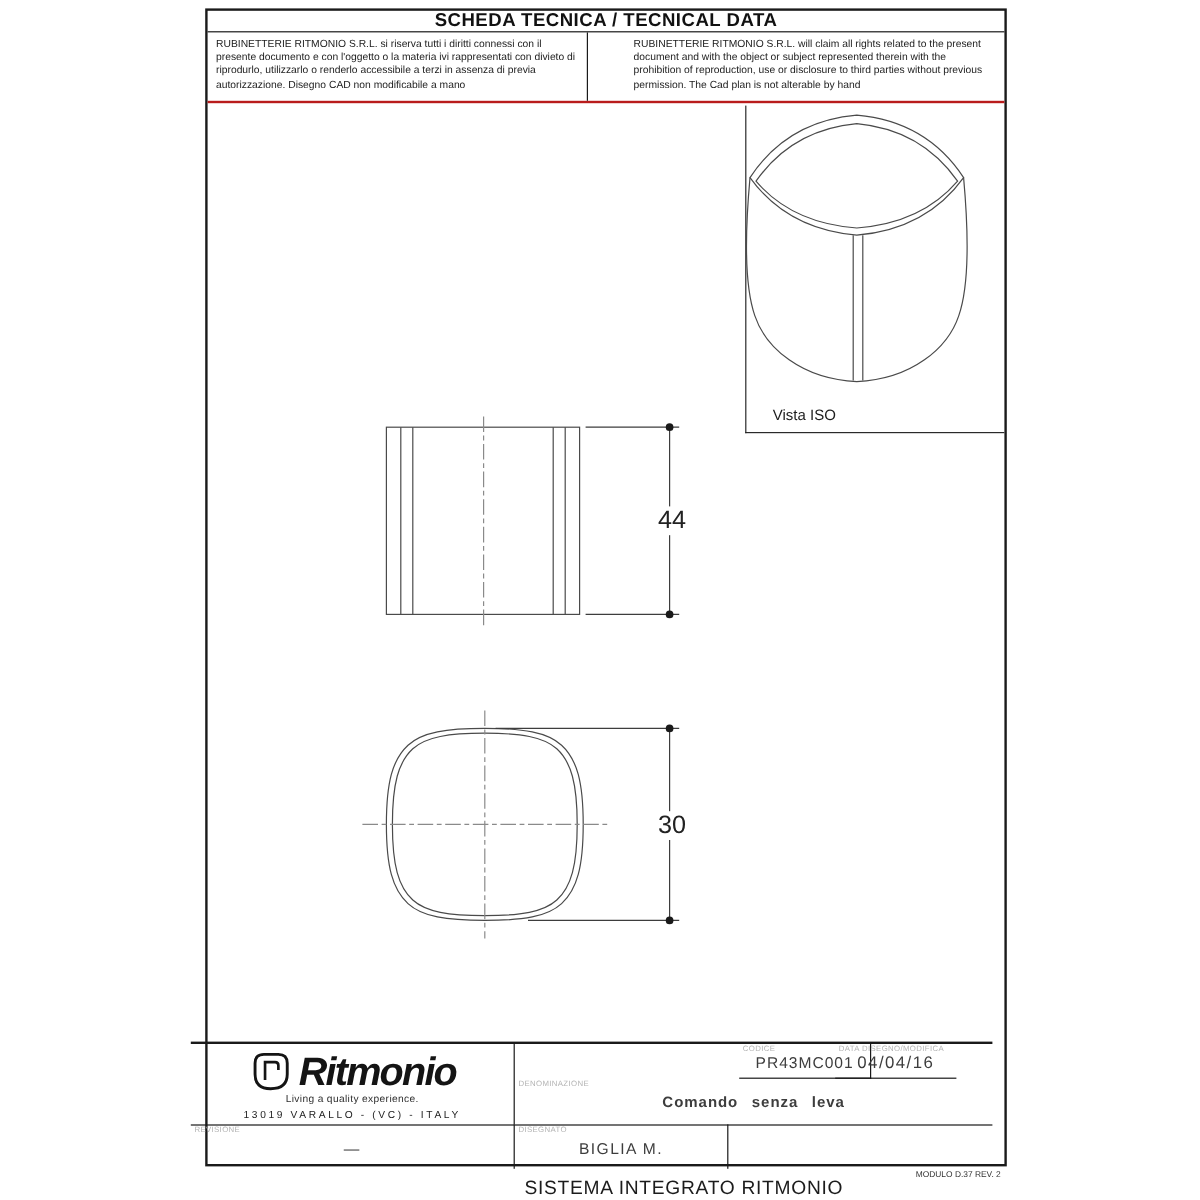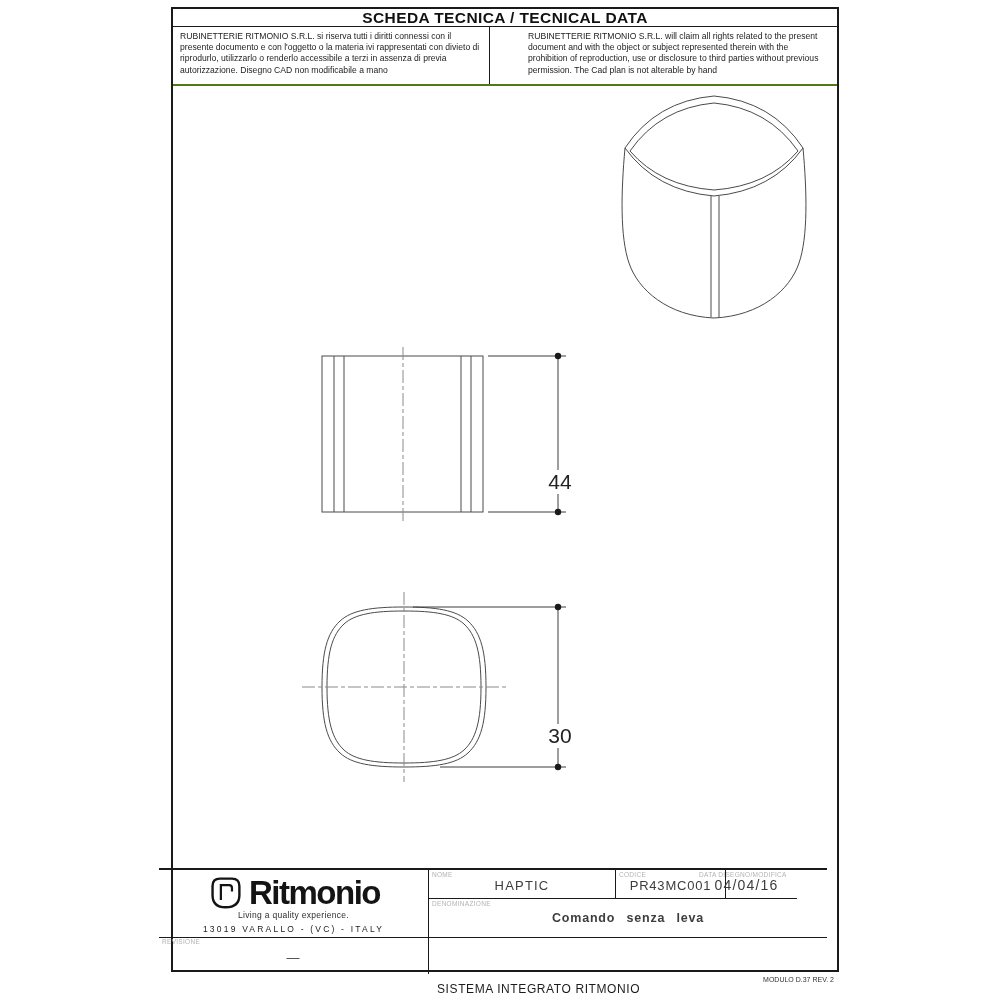--- a/index.html
+++ b/index.html
@@ -9,76 +9,79 @@
   
   .frame{position:absolute;left:159px;top:7px;width:668px;height:965px;
          border:2px solid #1a1a1a;box-sizing:border-box;background:#fff;margin-left:12px;}
 
   
   .title-bar{position:absolute;left:0;top:0;width:100%;height:18px;
              border-bottom:1px solid #1a1a1a;box-sizing:border-box;
              text-align:center;font-size:15.5px;font-weight:700;
              letter-spacing:.4px;line-height:17px;}
   .disclaimer-row{position:absolute;left:0;top:18px;width:100%;height:59px;
-                  border-bottom:2px solid #4d7c0f;box-sizing:border-box;display:flex;gap:31px;}
+                  border-bottom:2px solid #b91c1c;box-sizing:border-box;display:flex;gap:31px;}
   .disc-cell{flex:1;padding:4px 7px 2px 7px;font-size:8.6px;line-height:1.3;
              color:#1c1c1c;box-sizing:border-box;}
   .disc-cell.it{border-right:1px solid #1a1a1a;}
 
   
   .iso-box{position:absolute;right:0;top:79px;width:216px;height:273px;
            border-left:1px solid #2a2a2a;border-bottom:1px solid #2a2a2a;
            box-sizing:border-box;}
   .iso-label{position:absolute;left:22px;bottom:7px;font-size:12.5px;color:#1c1c1c;}
 
   
   .dim-text{position:absolute;font-family:"Liberation Sans",sans-serif;
             font-size:21px;color:#222;background:#fff;padding:0 3px;
-            transform:translate(-50%,-50%);margin-top:48px;}
+            transform:translate(-50%,-50%);}
 
   
   .linework{position:absolute;left:0;top:0;width:1000px;height:1000px;pointer-events:none;}
 
   
   .tblock{position:absolute;left:159px;top:868px;width:668px;height:104px;
           border-top:2px solid #1a1a1a;box-sizing:border-box;font-size:13px;}
   .cell{position:absolute;box-sizing:border-box;}
   .cell .lbl{position:absolute;top:1px;left:3px;font-size:6.5px;color:#b3b3b3;
              letter-spacing:.3px;white-space:nowrap;}
   .cell .val{position:absolute;left:0;right:0;top:50%;transform:translateY(-42%);
              text-align:center;color:#3d3d3d;letter-spacing:1.2px;}
   .b-r{border-right:1px solid #1a1a1a;}
   .b-b{border-bottom:1px solid #1a1a1a;}
   .row3-line{position:absolute;left:0;top:67px;width:100%;border-top:1px solid #1a1a1a;}
 
   .logo-cell{left:0;top:0;width:270px;height:67px;display:flex;flex-direction:column;
              align-items:center;justify-content:center;}
-  .logo-row{display:flex;align-items:center;gap:5px;}
+  .logo-row{display:flex;align-items:center;gap:5px;font-style:italic;}
   .brand{font-size:33px;font-weight:700;letter-spacing:-1.5px;color:#141414;line-height:1;}
   .tagline{font-size:8.5px;color:#2e2e2e;margin-top:-1px;letter-spacing:.3px;}
   .address{font-size:8.5px;color:#222;letter-spacing:2.2px;margin-top:4px;}
 
   .denom .val{line-height:1.25;letter-spacing:.8px;word-spacing:7px;font-size:12.5px;}
 
   
-  .footer-system{position:absolute;left:437px;top:982px;font-size:12px;
+  .footer-system{position:absolute;left:437px;top:982px;font-size:16px;
                  letter-spacing:.6px;color:#1c1c1c;white-space:nowrap;}
   .footer-module{position:absolute;right:166px;top:976px;font-size:7px;color:#333;
                  white-space:nowrap;}
 </style>
 </head>
 <body>
 
 <div class="page">
 
   <div class="frame">
     <div class="title-bar">SCHEDA TECNICA / TECNICAL DATA</div>
     <div class="disclaimer-row">
       <div class="disc-cell it">RUBINETTERIE RITMONIO S.R.L. si riserva tutti i diritti connessi con il presente documento e con l'oggetto o la materia ivi rappresentati con divieto di riprodurlo, utilizzarlo o renderlo accessibile a terzi in assenza di previa autorizzazione. Disegno CAD non modificabile a mano</div>
       <div class="disc-cell">RUBINETTERIE RITMONIO S.R.L. will claim all rights related to the present document and with the object or subject represented therein with the prohibition of reproduction, use or disclosure to third parties without previous permission.  The Cad plan is not alterable by hand</div>
+    </div>
+    <div class="iso-box">
+      <span class="iso-label">Vista ISO</span>
     </div>
   </div>
 
   <svg class="linework" viewBox="0 0 1000 1000">
     <g stroke="#4a4a4a" stroke-width="1" fill="none">
 
       <path d="M 625,148 Q 656,101 714,96 Q 772,101 803,148 Q 772,191 714,196 Q 656,191 625,148 Z"></path>
 
       <path d="M 630,151 Q 660,108 714,103 Q 768,108 798,151 Q 768,186 714,190 Q 660,186 630,151 Z"></path>
 
@@ -136,42 +139,42 @@
         <svg width="37" height="37" viewBox="0 0 40 40">
           <path d="M 6,13 Q 6,5 14,5 L 27,5 Q 35,5 35,13 L 35,23 Q 35,36 20,36 Q 6,36 6,23 Z" fill="none" stroke="#141414" stroke-width="2.6"></path>
           <path d="M 15,28 L 15,12 L 24,12 Q 27,12 27,15 L 27,19" fill="none" stroke="#141414" stroke-width="2.4"></path>
         </svg>
         <span class="brand">Ritmonio</span>
       </div>
       <div class="tagline">Living a quality experience.</div>
       <div class="address">13019 VARALLO - (VC) - ITALY</div>
     </div>
 
-    <div class="cell b-r b-b" style="left:270px;top:0;width:187px;height:29px;">
-      <span class="lbl">NOME</span>
-      <span class="val">HAPTIC</span>
-    </div>
     <div class="cell b-r b-b" style="left:457px;top:0;width:110px;height:29px;">
       <span class="lbl">CODICE</span>
       <span class="val" style="letter-spacing:.8px;">PR43MC001</span>
     </div>
     <div class="cell b-b" style="left:537px;top:0;width:101px;height:29px;">
       <span class="lbl">DATA DISEGNO/MODIFICA</span>
       <span class="val" style="font-size:14px;">04/04/16</span>
     </div>
 
     <div class="cell denom" style="left:270px;top:29px;width:398px;height:38px;">
       <span class="lbl">DENOMINAZIONE</span>
       <span class="val">
         <span style="display:block;font-weight:bold;">Comando senza leva</span>
       </span>
     </div>
 
     <div class="cell b-r" style="left:0;top:67px;width:270px;height:37px;">
       <span class="lbl">REVISIONE</span>
       <span class="val">—</span>
     </div>
+    <div class="cell b-r" style="left:270px;top:67px;width:178px;height:37px;">
+      <span class="lbl">DISEGNATO</span>
+      <span class="val">BIGLIA M.</span>
+    </div>
   </div>
 
   <div class="footer-system">SISTEMA INTEGRATO RITMONIO</div>
   <div class="footer-module">MODULO D.37 REV. 2</div>
 
 </div>
 
 </body></html>

